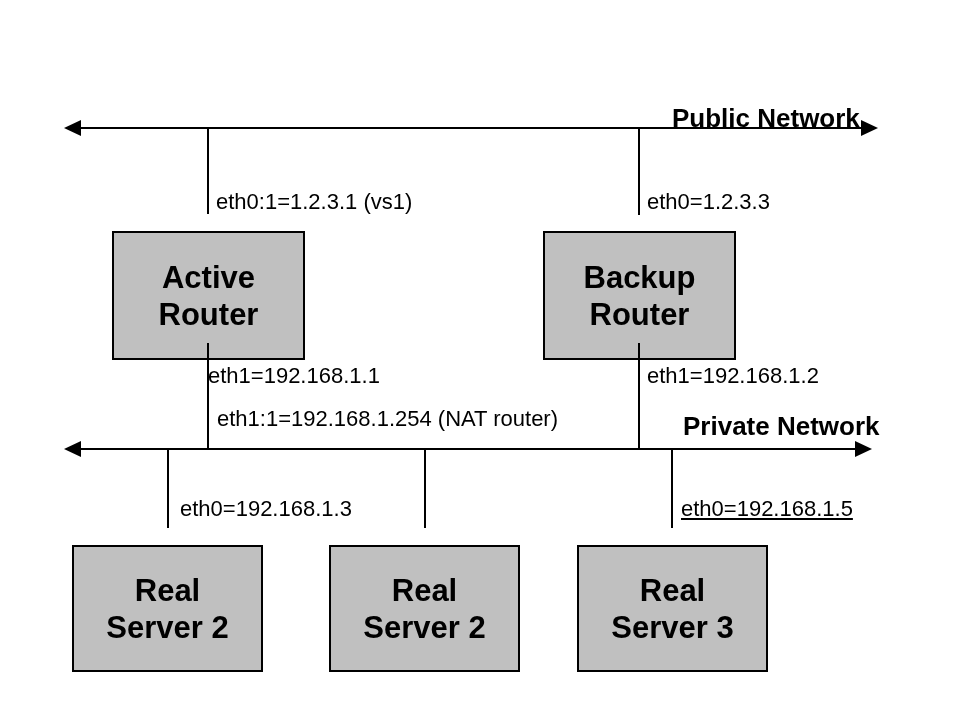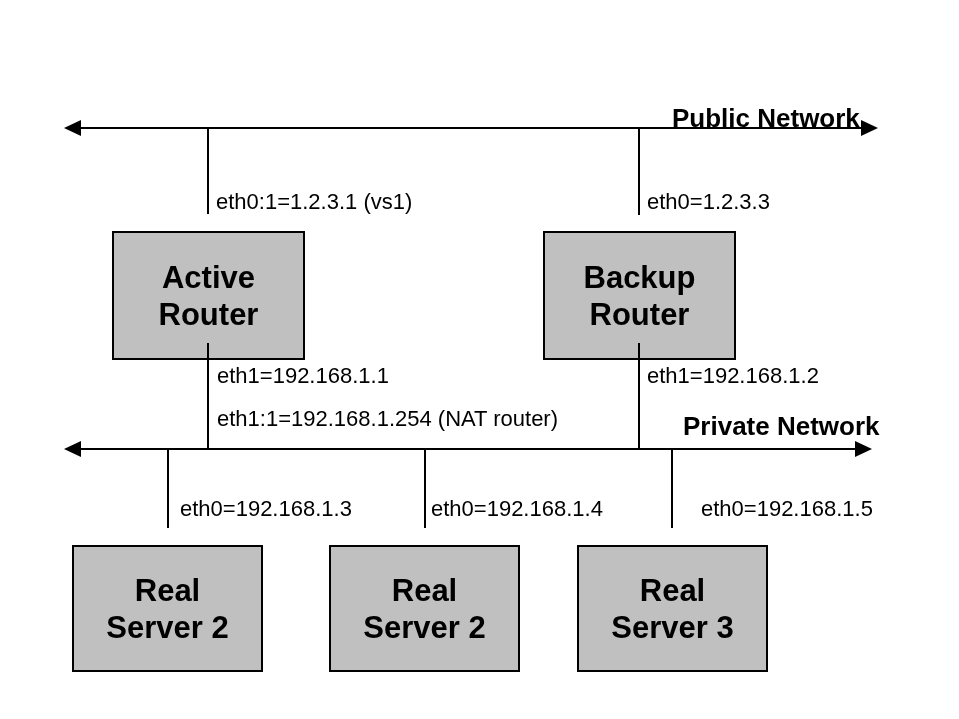--- a/index.html
+++ b/index.html
@@ -84,36 +84,35 @@
     <span>Router</span>
   </div>
   <div class="node" style="left:543px; top:214px; width:193px; height:129px;">
     <span>Backup</span>
     <span>Router</span>
   </div>
 
   <div class="vline" style="left:207px; top:343px; width:2px; height:106px;"></div>
   <div class="vline" style="left:638px; top:343px; width:2px; height:106px;"></div>
 
-  <div class="iface" style="left:217px; top:361px;text-align:center;">eth1=192.168.1.1</div>
+  <div class="iface" style="left:208px; top:361px;text-align:center;">eth1=192.168.1.1</div>
   <div class="iface" style="left:217px; top:391px;margin-top:13px;">eth1:1=192.168.1.254 (NAT router)</div>
   <div class="iface" style="left:647px; top:361px;">eth1=192.168.1.2</div>
 
   <div class="netlabel" style="left:683px; top:411px;">Private Network</div>
   <div class="hline" style="left:80px; top:448px; width:776px; height:2px;"></div>
   <div class="arrow arrow-left" style="left:64px; top:441px;"></div>
   <div class="arrow arrow-right" style="left:855px; top:441px;"></div>
 
   <div class="vline" style="left:167px; top:449px; width:2px; height:79px;"></div>
   <div class="vline" style="left:424px; top:449px; width:2px; height:79px;"></div>
   <div class="vline" style="left:671px; top:449px; width:2px; height:79px;"></div>
 
   <div class="iface" style="left:180px; top:494px;">eth0=192.168.1.3</div>
-  <div class="iface" style="left:431px; top:494px;">eth0=192.168.1.4</div>
-  <div class="iface" style="left:701px; top:494px;">eth0=192.168.1.5</div>
+  <div class="iface" style="left:681px; top:494px;text-decoration:underline;">eth0=192.168.1.5</div>
 
   <div class="node" style="left:72px; top:528px; width:191px; height:127px;">
     <span>Real</span>
     <span>Server 2</span>
   </div>
   <div class="node" style="left:329px; top:528px; width:191px; height:127px;">
     <span>Real</span>
     <span>Server 2</span>
   </div>
   <div class="node" style="left:577px; top:528px; width:191px; height:127px;">

